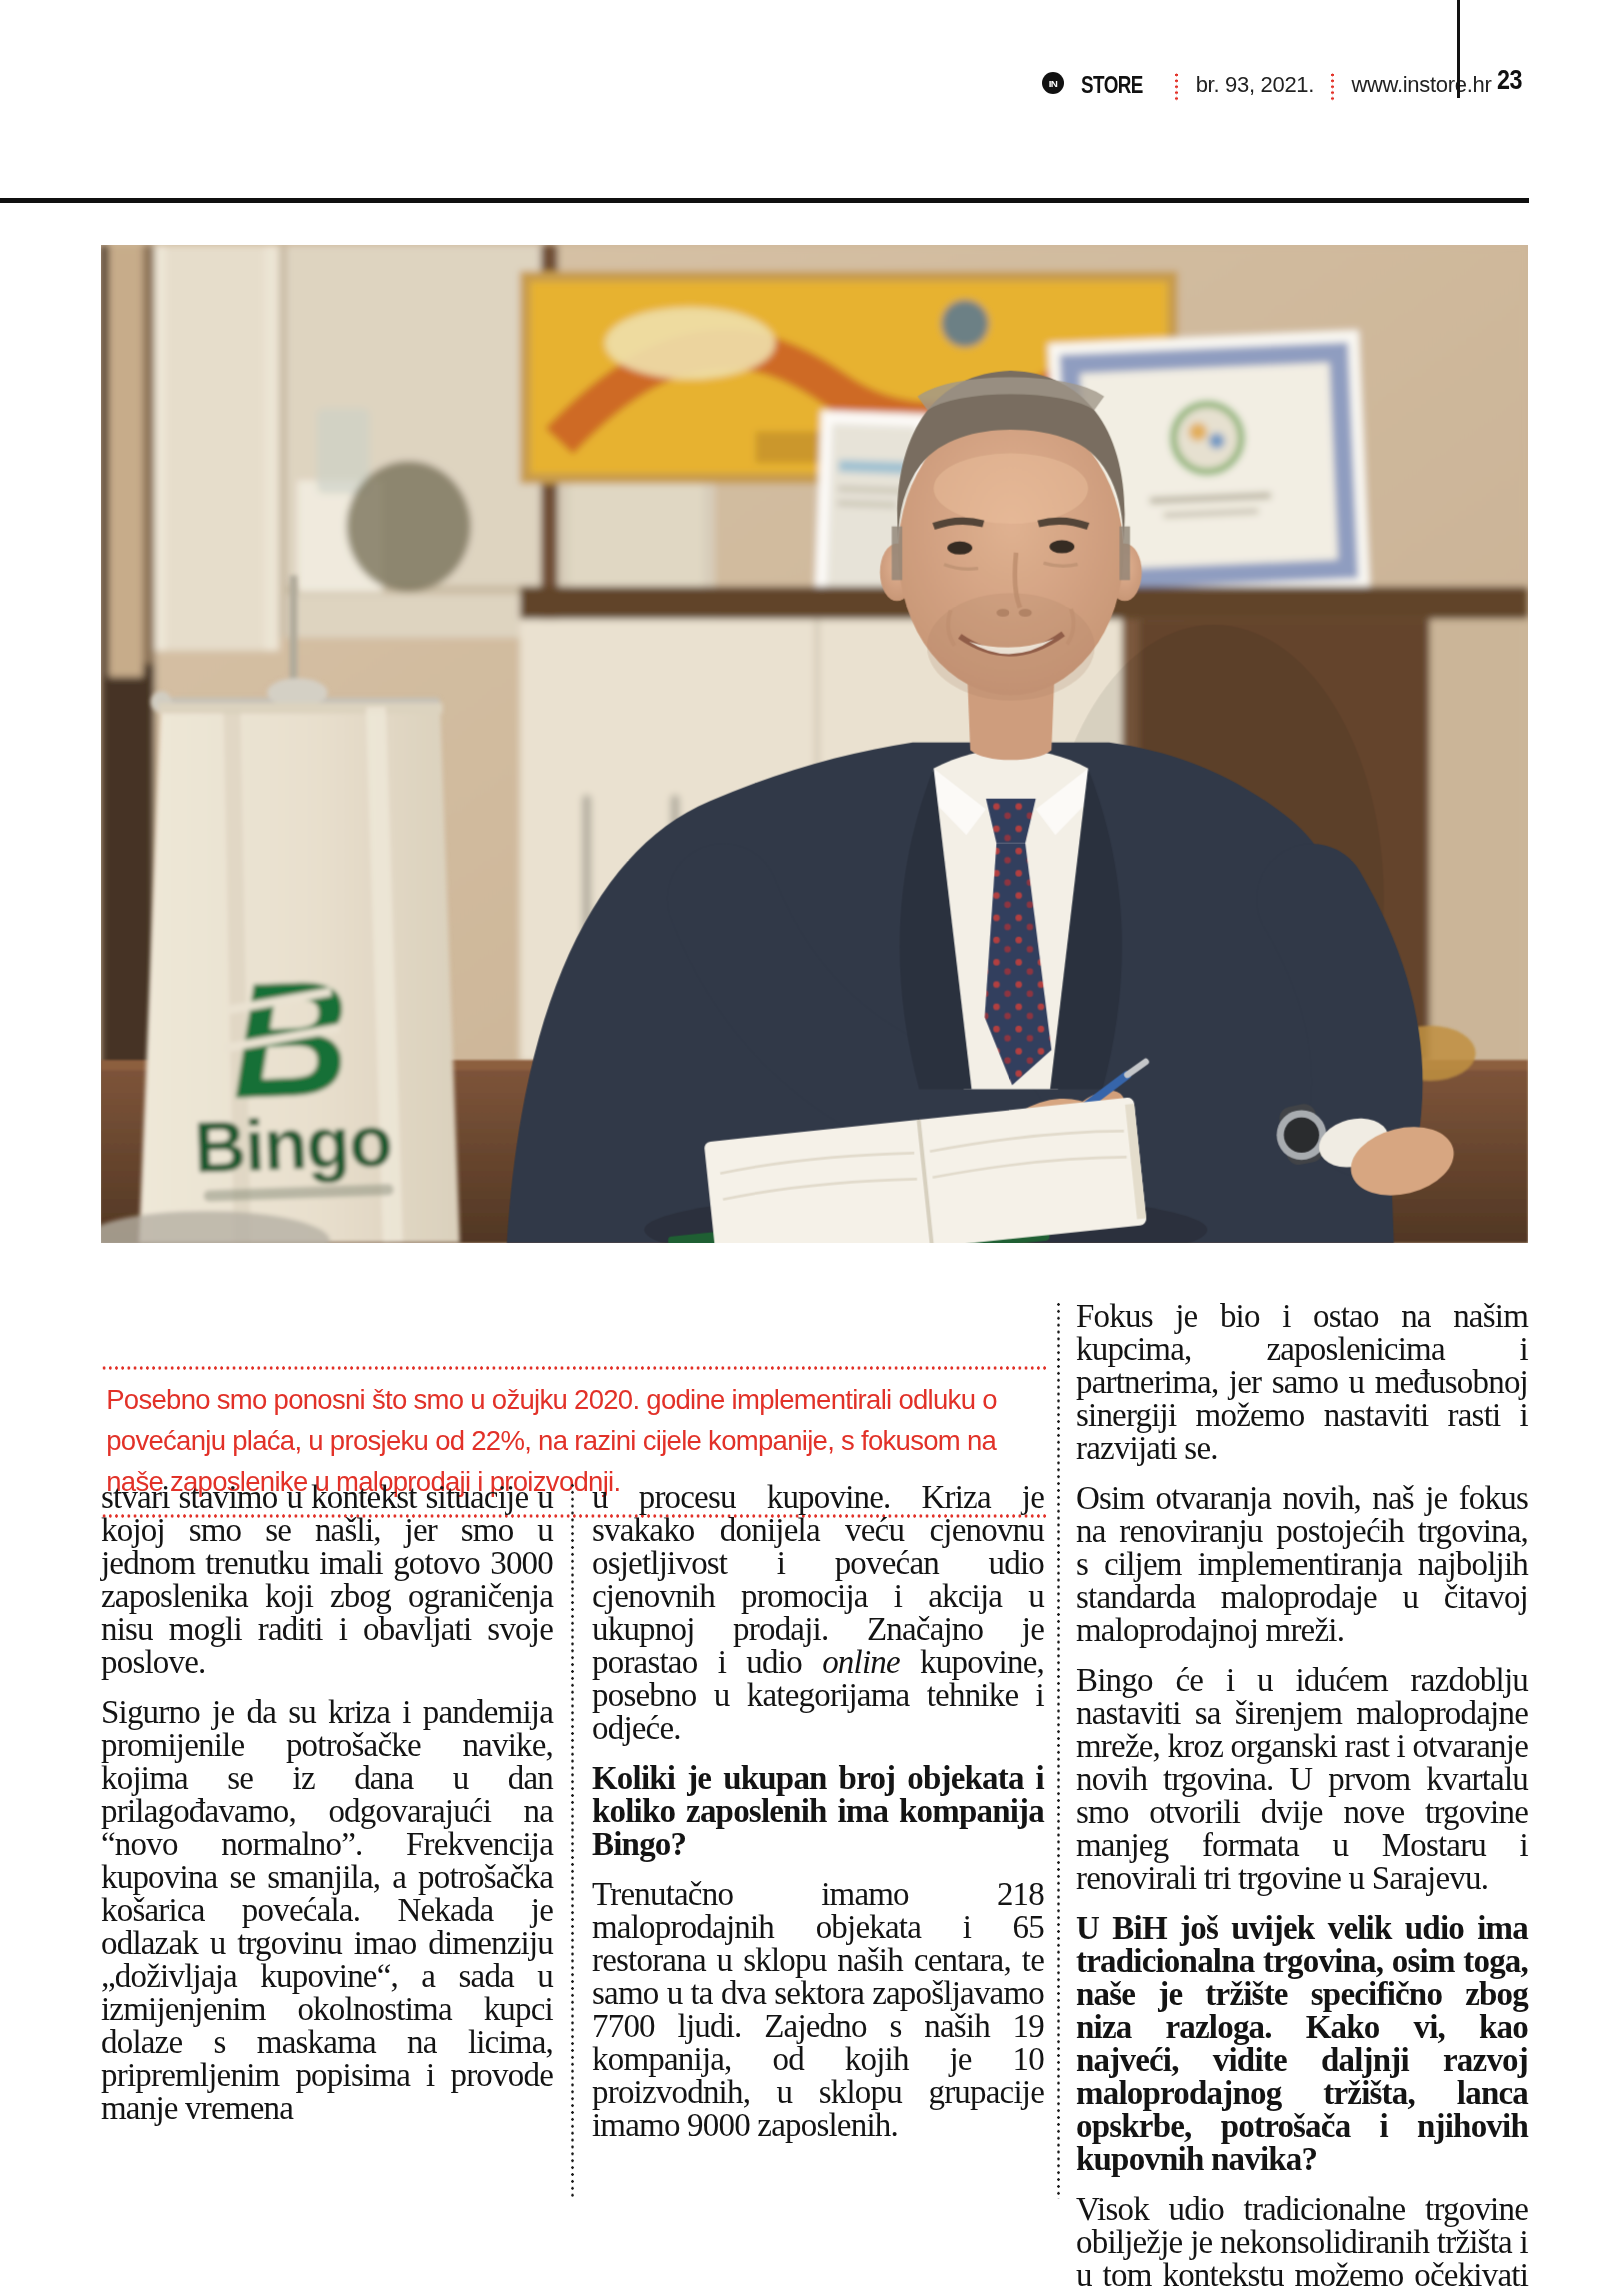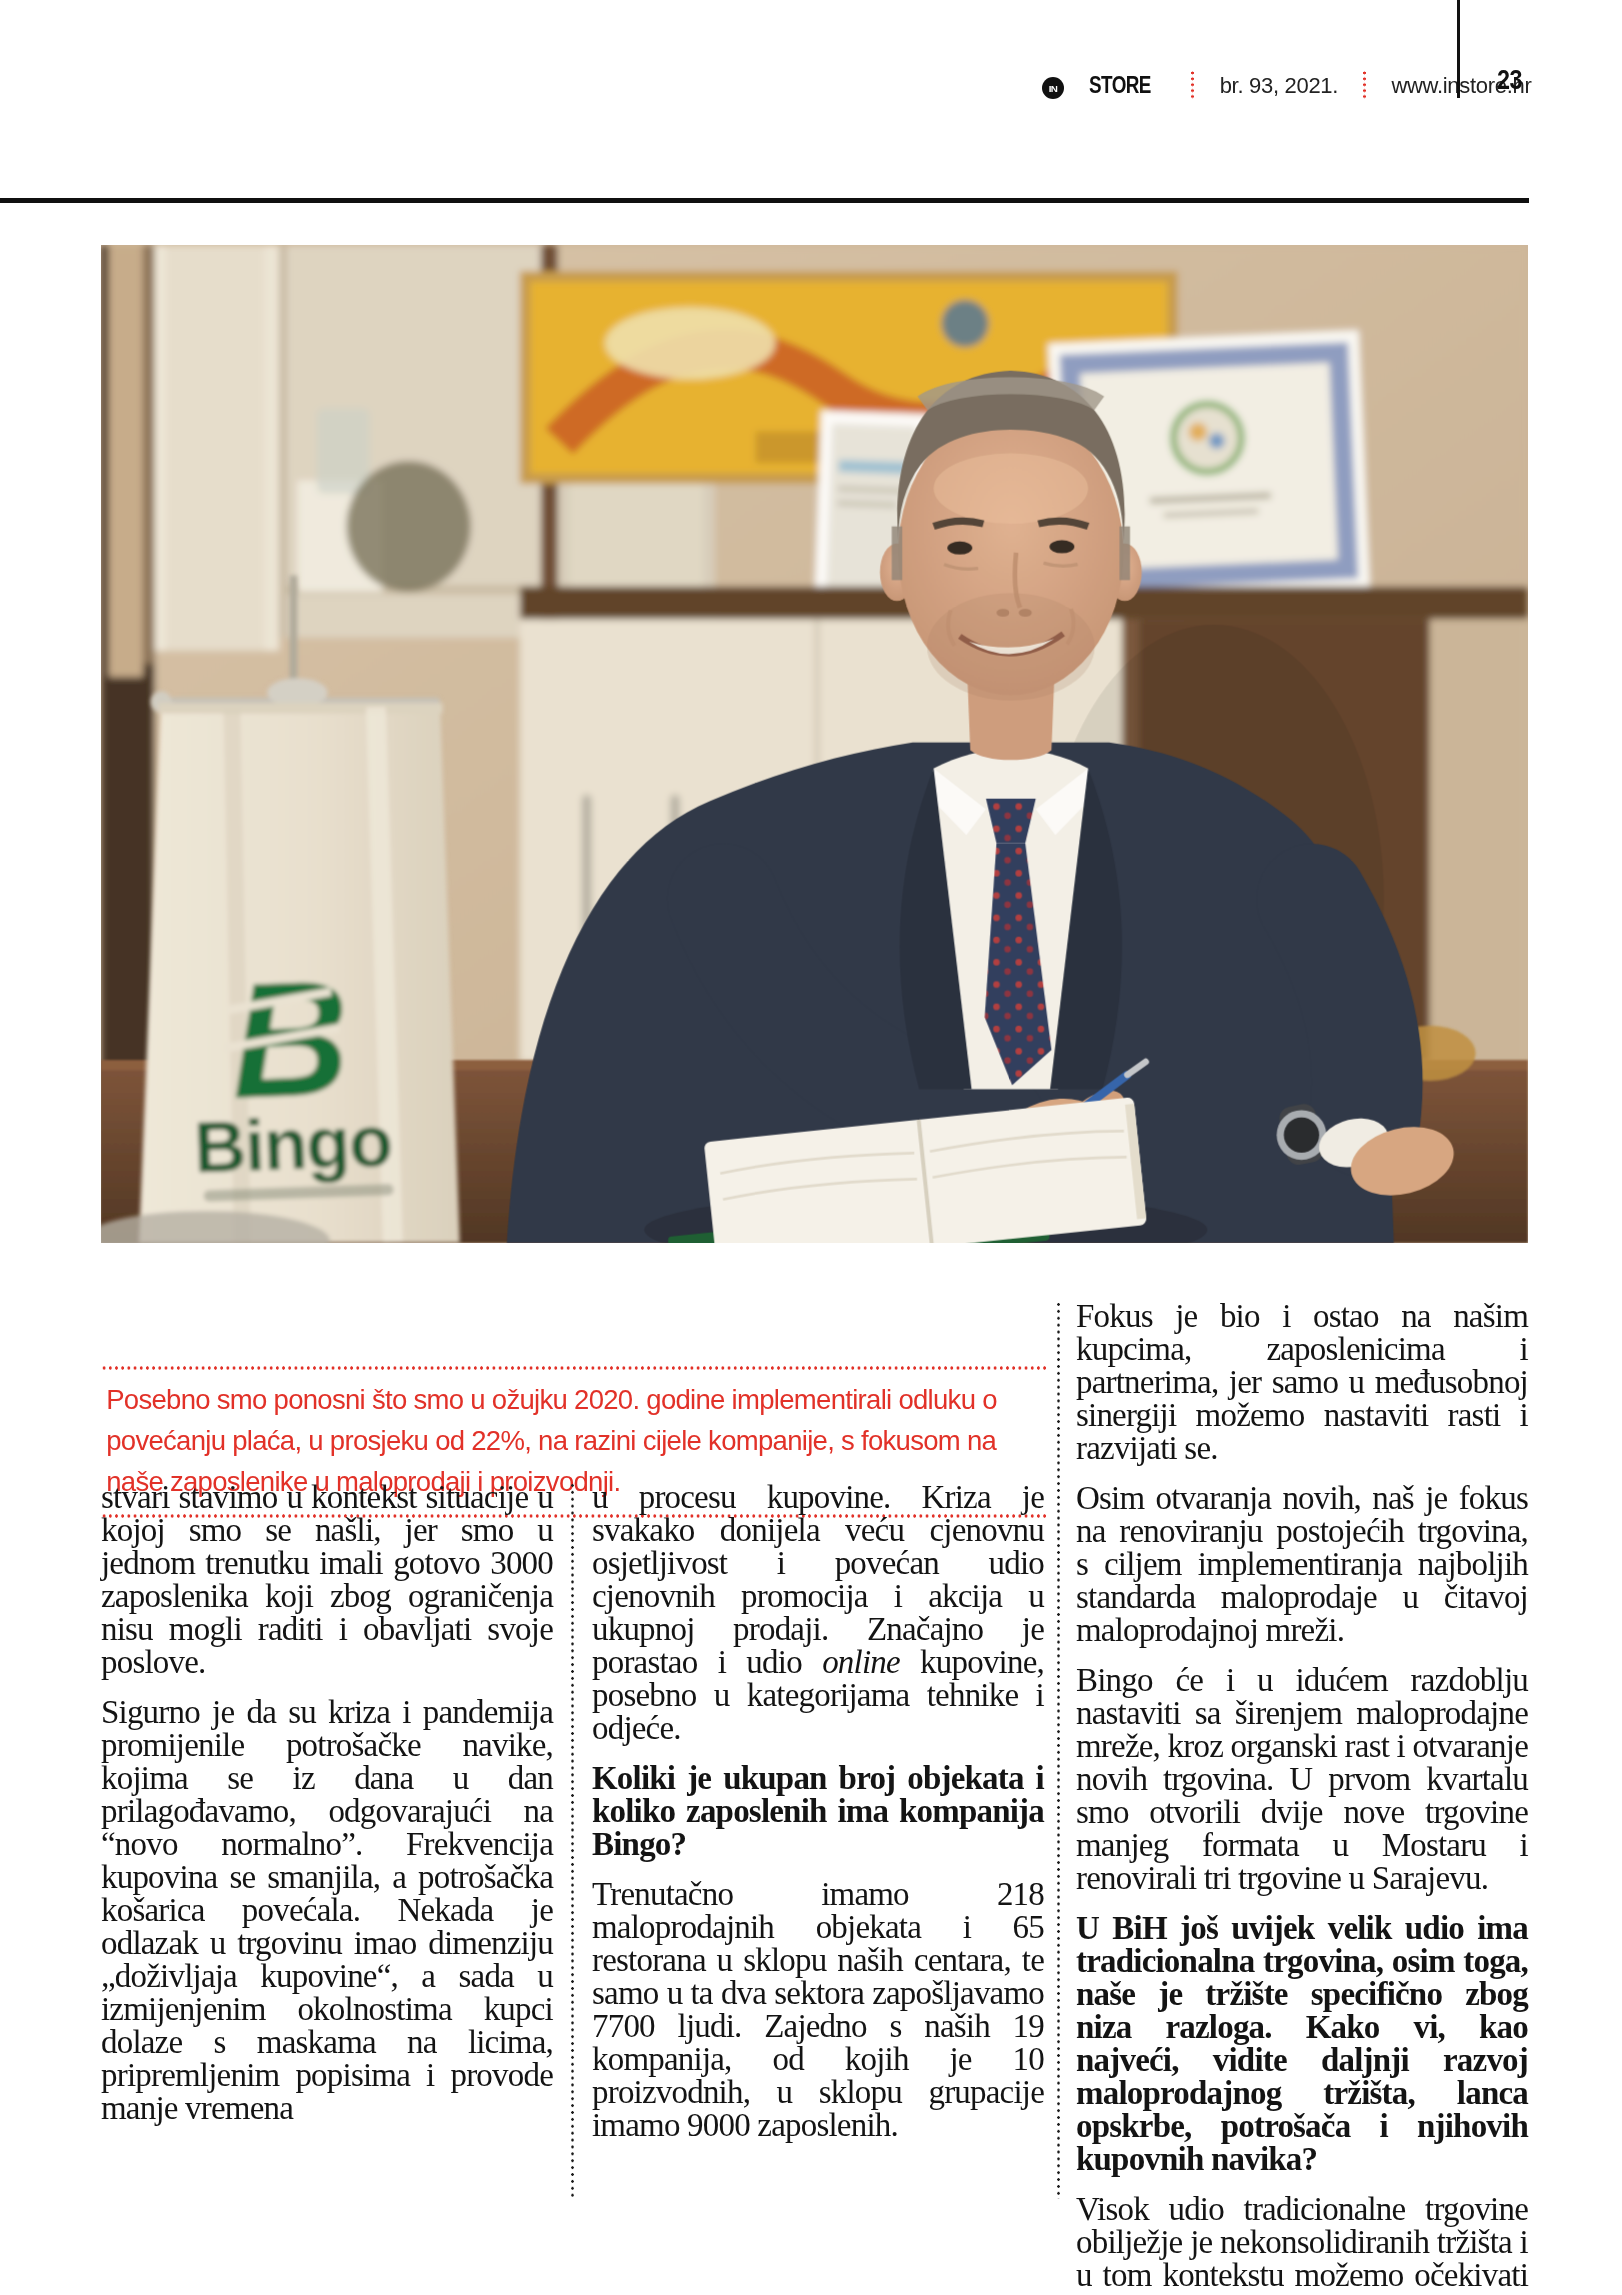--- a/index.html
+++ b/index.html
@@ -2,21 +2,21 @@
 <html style="font-size:10.5px"><head>
 <meta charset="utf-8">
 <style>
   html,body{margin:0;padding:0;}
   body{
     width:1623px;height:2295px;position:relative;background:#ffffff;
     font-family:"Liberation Serif", serif;overflow:hidden;
   }
 
   
-  .header-row{position:absolute;top:65px;left:1042px;height:34px;display:flex;align-items:flex-end;gap:25px;}
+  .header-row{position:absolute;top:72px;left:1042px;height:34px;display:flex;align-items:flex-start;gap:17px;}
   .logo-circle{width:22px;height:22px;border-radius:50%;background:#111;color:#fff;
     display:flex;align-items:center;justify-content:center;
     font-family:"Liberation Sans",sans-serif;font-weight:700;font-size:9.8px;letter-spacing:-0.7px;}
   .logo-word{font-family:"Liberation Sans",sans-serif;font-weight:700;font-size:23.6px;color:#111;
     letter-spacing:-0.7px;display:inline-block;transform:scaleX(.8);transform-origin:left center;}
   .hdr-meta{font-family:Liberation Sans, sans-serif;font-size:22px;color:#222;letter-spacing:-0.3px;white-space:nowrap;}
   .dot-v-red{width:3.3px;height:29px;background-image:radial-gradient(circle 1.5px,#e23128 1.3px,transparent 1.6px);
     background-size:3.3px 5.9px;background-repeat:repeat-y;}
   .hdr-vline{position:absolute;left:1457px;top:0;width:2.6px;height:98px;background:#111;}
   .page-num{position:absolute;left:1497px;top:64px;font-family:"Liberation Sans",sans-serif;

